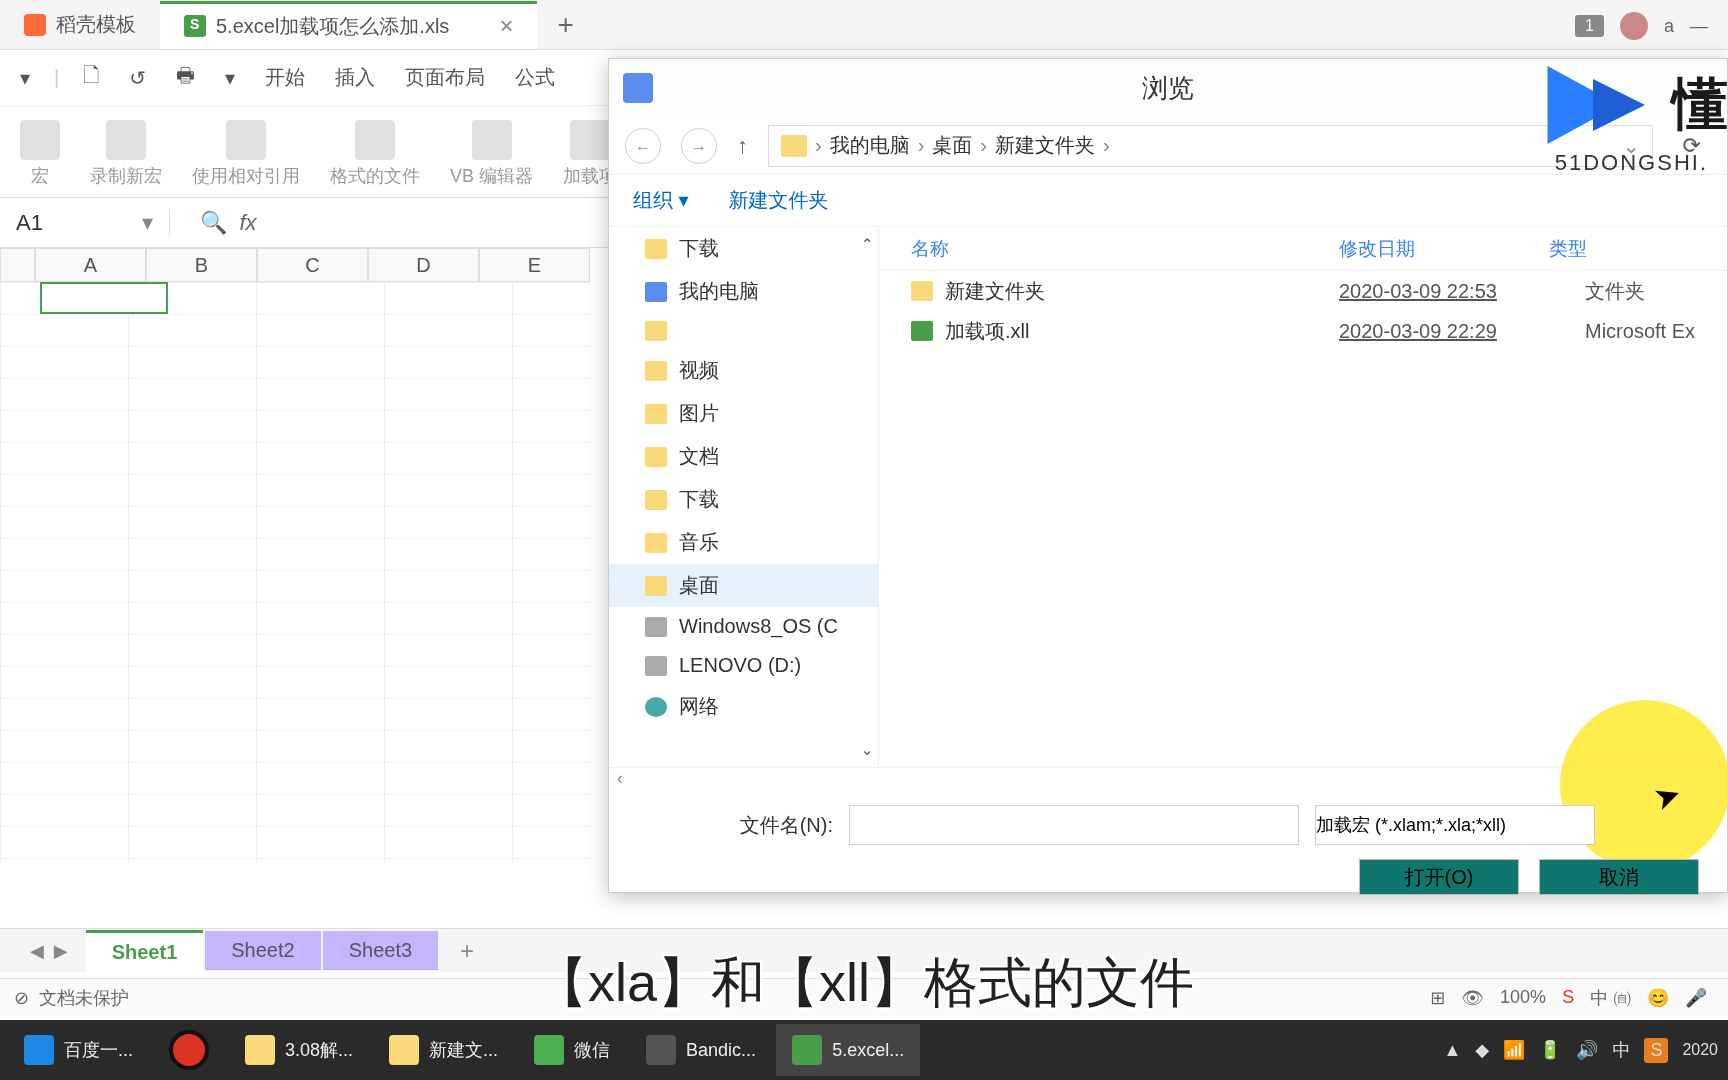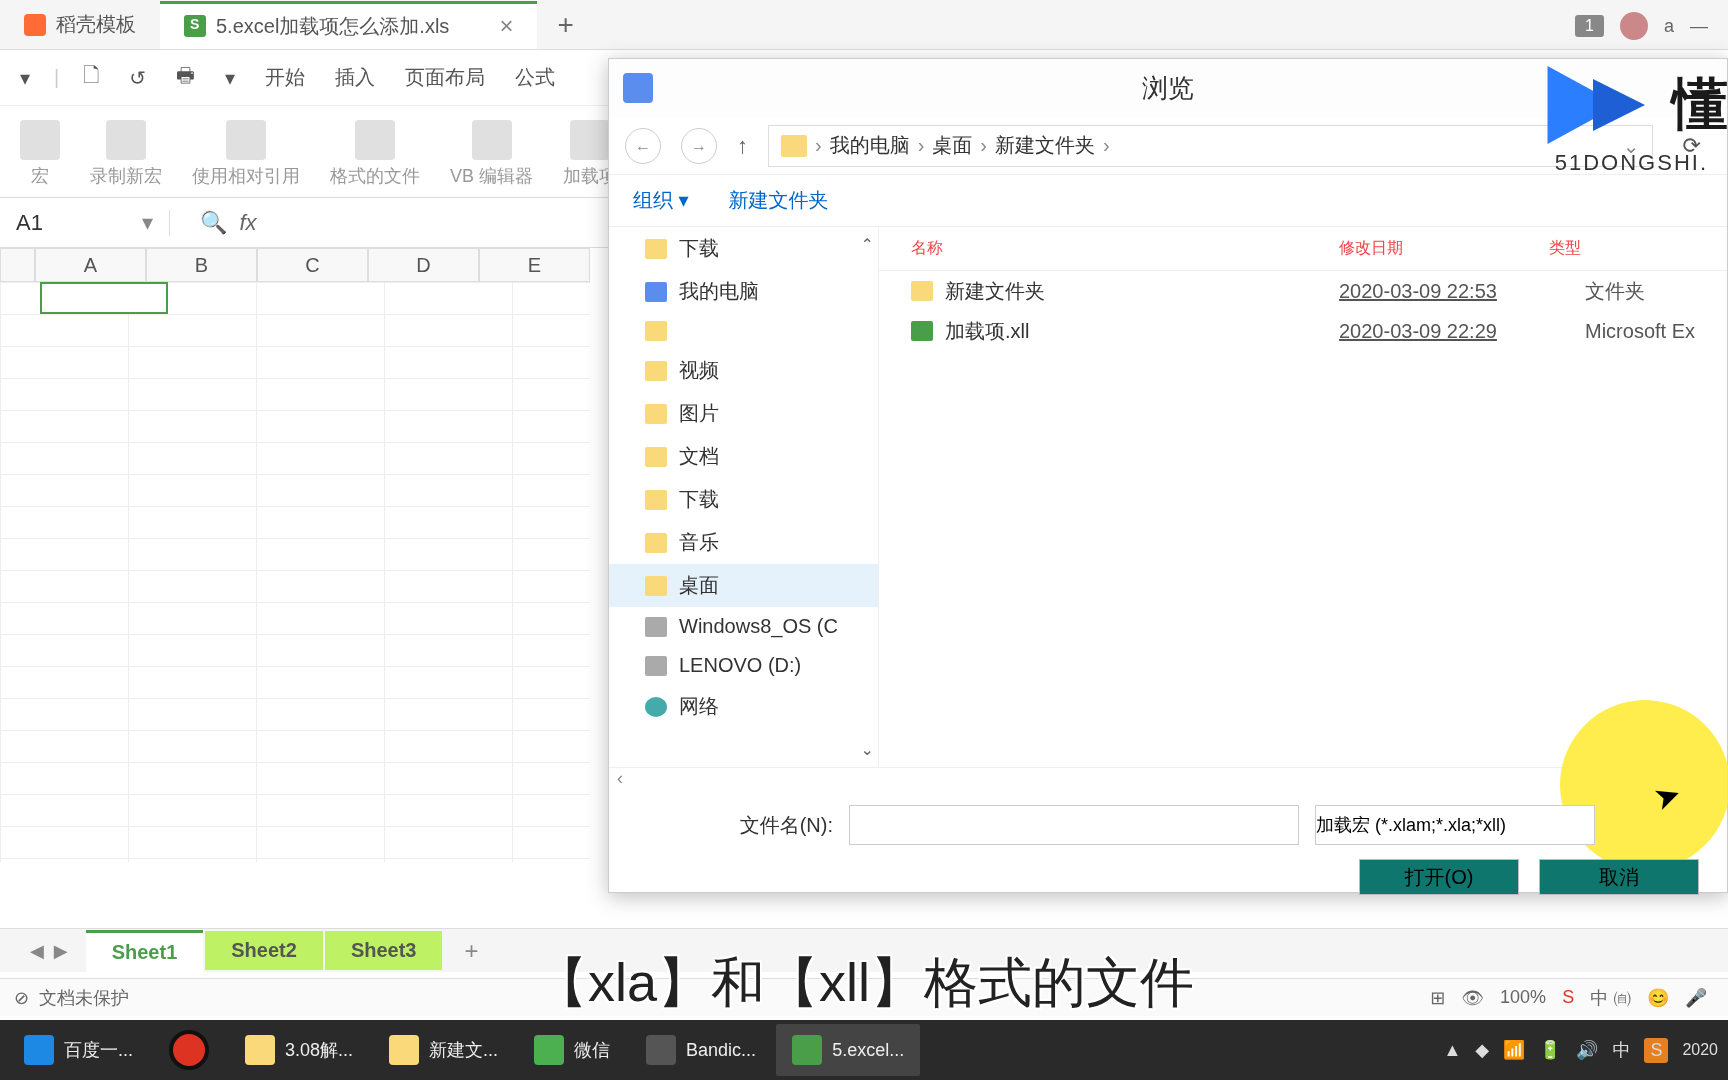--- a/index.html
+++ b/index.html
@@ -61,21 +61,21 @@
     .tree-item { display: flex; align-items: center; gap: 12px; padding: 8px 20px 8px 36px; font-size: 20px; color: #333; cursor: pointer; }
     .tree-item.selected { background: #e5f1fb; }
     .tree-icon { width: 22px; height: 20px; background: #f9d97a; border-radius: 2px; display: inline-block; }
     .tree-icon.pc { background: #5b8def; }
     .tree-icon.drive { background: #aaa; }
     .tree-icon.net { background: #4aa; border-radius: 50%; }
     .tree-scroll { position: absolute; right: 4px; top: 8px; font-size: 16px; color: #666; }
     .tree-scroll-bot { position: absolute; right: 4px; bottom: 8px; font-size: 16px; color: #666; }
     
     .dlg-list { flex: 1; }
-    .list-hdr { display: flex; height: 44px; align-items: center; font-size: 16px; color: #ef4444; border-bottom: 1px solid #eee; }
+    .list-hdr { display: flex; height: 44px; align-items: center; font-size: 19px; color: #3b82f6; border-bottom: 1px solid #eee; }
     .lh-name { width: 460px; padding-left: 32px; }
     .lh-date { width: 210px; }
     .lh-type { flex: 1; }
     .list-row { display: flex; height: 40px; align-items: center; font-size: 20px; color: #333; cursor: pointer; }
     .lr-name { width: 460px; padding-left: 32px; display: flex; align-items: center; gap: 12px; }
     .lr-date { width: 210px; color: #555; text-decoration: underline; }
     .lr-type { flex: 1; color: #555; margin-left: 36px; }
     .file-icon { width: 22px; height: 20px; display: inline-block; border-radius: 2px; }
     .file-icon.folder { background: #f9d97a; }
     .file-icon.xll { background: #4a9e4a; }
@@ -94,21 +94,21 @@
     .cursor-arrow { position: absolute; top: 777px; left: 1654px; z-index: 10; font-size: 32px; color: #000; transform: rotate(-20deg); }
     
     
     .watermark { position: absolute; top: 40px; right: 0; display: flex; align-items: center; gap: 14px; z-index: 20; }
     .wm-logo { width: 130px; height: 130px; }
     .wm-text { font-size: 56px; font-weight: bold; color: #1a1a1a; }
     .wm-sub { position: absolute; top: 150px; right: 20px; font-size: 22px; color: #333; letter-spacing: 2px; }
     
     
     .sheet-tabs { position: absolute; bottom: 108px; left: 0; right: 0; height: 44px; display: flex; align-items: center; gap: 2px; padding-left: 30px; border-top: 1px solid #ddd; background: #f5f5f5; }
-    .sheet-tab { padding: 8px 26px; font-size: 20px; color: #555; background: #bef264; cursor: pointer; font-weight: bold; }
+    .sheet-tab { padding: 8px 26px; font-size: 20px; color: #555; background: #c4b5fd; cursor: pointer; }
     .sheet-tab.active { background: #fff; color: #4a9e4a; font-weight: bold; border-top: 3px solid #4a9e4a; }
     .sheet-nav { display: flex; gap: 10px; color: #888; font-size: 18px; margin-right: 16px; }
     
     
     .subtitle { position: absolute; bottom: 60px; left: 50%; transform: translateX(-50%); font-size: 54px; color: #222; font-weight: 500; text-shadow: -2px -2px 0 #fff, 2px -2px 0 #fff, -2px 2px 0 #fff, 2px 2px 0 #fff; z-index: 30; white-space: nowrap; }
     
     
     .status-bar { position: absolute; bottom: 64px; left: 0; right: 0; height: 38px; display: flex; align-items: center; padding: 0 14px; font-size: 18px; color: #666; border-top: 1px solid #ddd; background: #fafafa; gap: 10px; }
     .status-right { position: absolute; right: 20px; display: flex; gap: 16px; align-items: center; }
     

